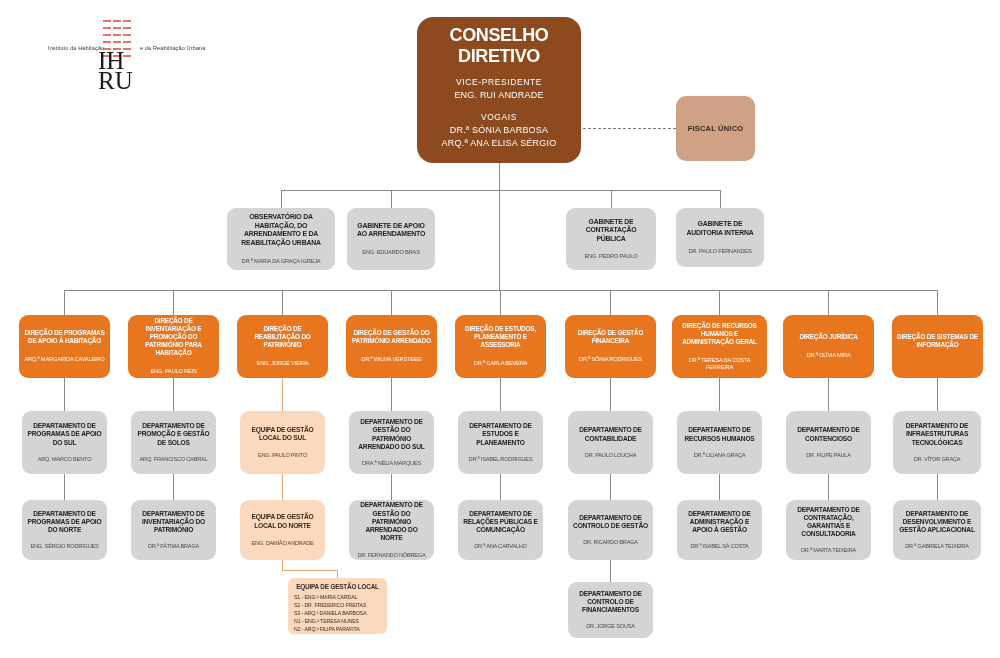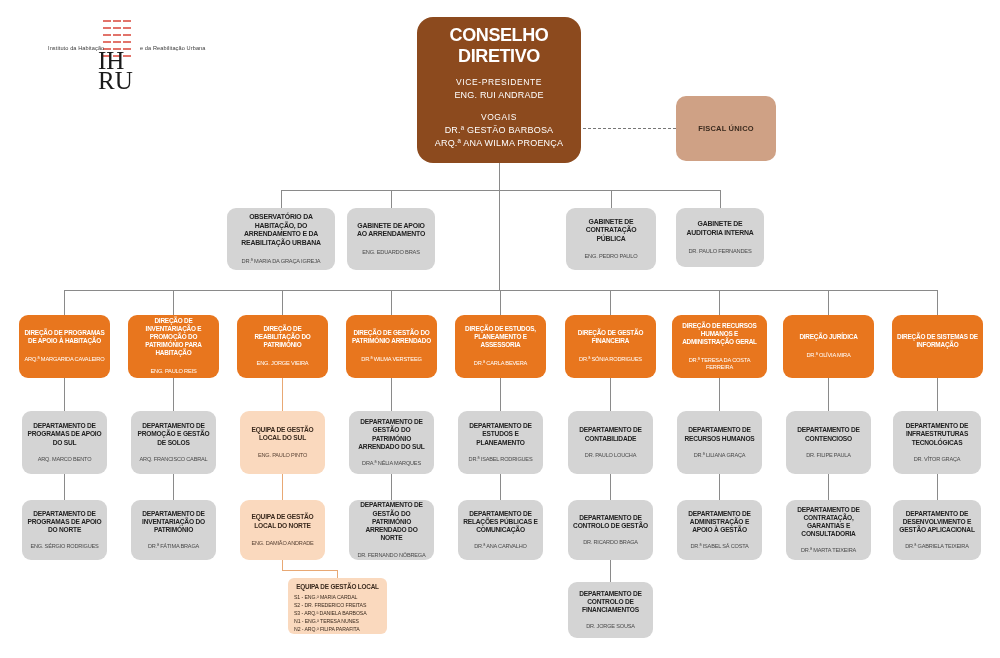--- a/index.html
+++ b/index.html
@@ -206,26 +206,26 @@
     <div class="ct">CONSELHO DIRETIVO</div>
 
 
     <div class="grp">
       <div class="role">VICE-PRESIDENTE</div>
       <div class="person">ENG. RUI ANDRADE</div>
     </div>
 
     <div class="grp">
       <div class="role">VOGAIS</div>
-      <div class="person">DR.ª GESTÃO BARBOSA</div>
-      <div class="person">ARQ.ª ANA WILMA PROENÇA</div>
+      <div class="person">DR.ª SÓNIA BARBOSA</div>
+      <div class="person">ARQ.ª ANA ELISA SÉRGIO</div>
     </div>
   </div>
 
-  <div class="box fiscal" style="left:676px; top:96px; width:100px; height:65px;">
+  <div class="box fiscal" style="left:676px; top:96px; width:79px; height:65px;">
     <div class="t">FISCAL ÚNICO</div>
   </div>
 
   <div class="box grey gab" style="left:227px; top:208px; width:108px; height:62px;">
     <div class="t">OBSERVATÓRIO DA HABITAÇÃO, DO ARRENDAMENTO E DA REABILITAÇÃO URBANA</div>
     <div class="n">DR.ª MARIA DA GRAÇA IGREJA</div>
   </div>
 
   <div class="box grey gab" style="left:347px; top:208px; width:88px; height:62px;">
     <div class="t">GABINETE DE APOIO AO ARRENDAMENTO</div>

